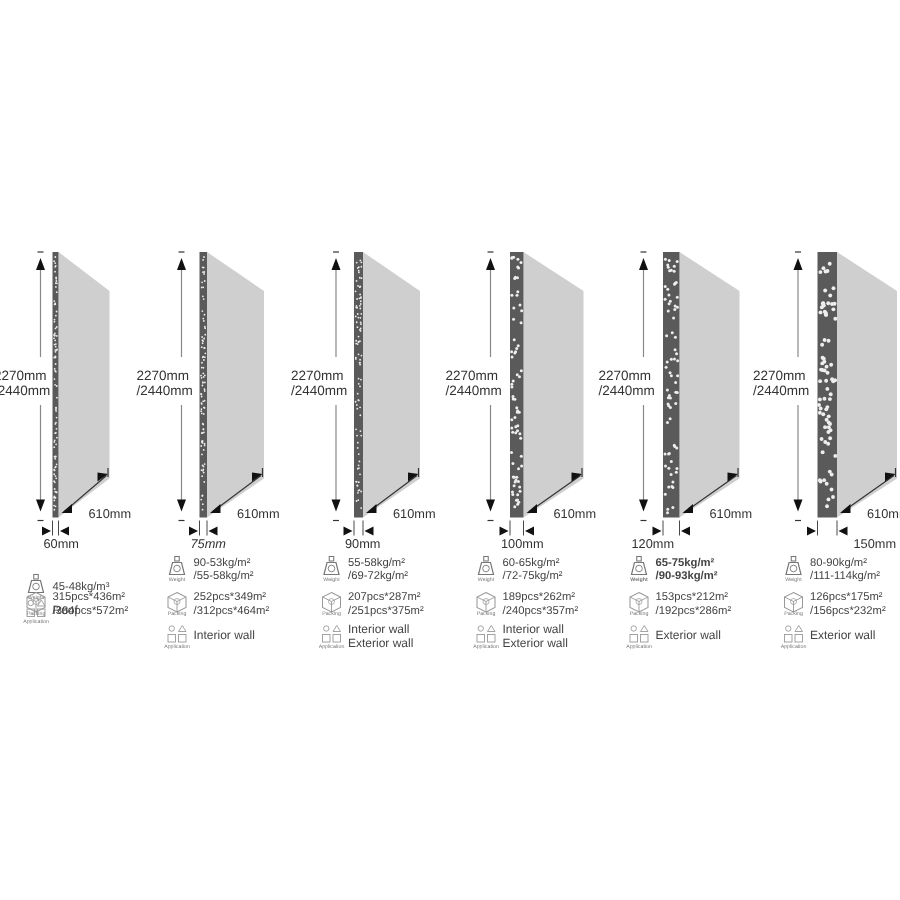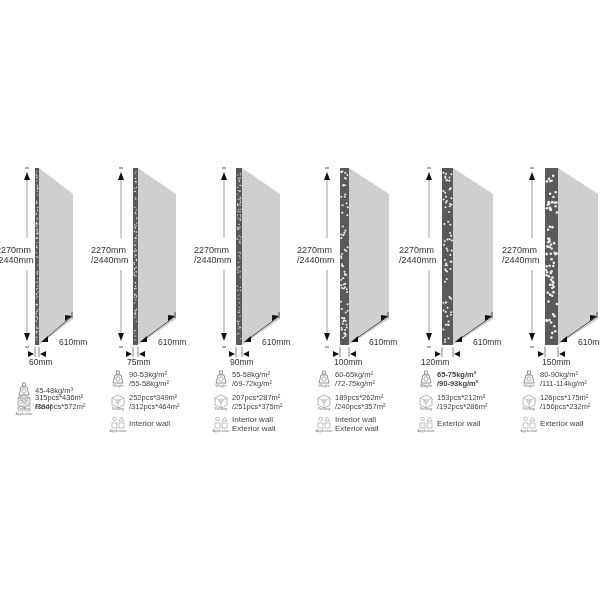--- a/index.html
+++ b/index.html
@@ -271,21 +271,21 @@
         <polygon points="140,342 147,336 147,342" fill="#111111"></polygon>
         <polygon points="175,316 168,321 168,315" fill="#111111"></polygon>
         <line x1="175" y1="312" x2="175" y2="318" stroke="#333" stroke-width="0.8"></line>
         <polygon points="126,351 132,354 126,357" fill="#111111"></polygon>
         <polygon points="145,351 139,354 145,357" fill="#111111"></polygon>
         <line x1="133" y1="347" x2="133" y2="357" stroke="#333" stroke-width="0.6"></line>
         <line x1="138" y1="347" x2="138" y2="357" stroke="#333" stroke-width="0.6"></line>
       </svg>
       <div class="dim-label h-label" style="left: 91px; top: 245px; font-size: 9px;"><span>2270mm</span><br><span>/2440mm</span></div>
       <div class="dim-label" style="left: 158px; top: 337px;">610mm</div>
-      <div class="dim-label" style="left: 127px; top: 357px;">75mm</div>
+      <div class="dim-label" style="left: 127px; top: 357px; font-style: italic;">75mm</div>
       <div class="spec" style="left: 107px; top: 370px;">
         <div class="spec-row" style="top: 0px;">
           <div class="spec-icon"><svg width="22" height="16" viewBox="0 0 22 16">
               <rect x="9.5" y="1" width="3" height="3" fill="none" stroke="#777" stroke-width="0.7"></rect>
               <path d="M6 13 L8 5 L14 5 L16 13 Z" fill="none" stroke="#777" stroke-width="0.8"></path>
               <circle cx="11" cy="9" r="2.2" fill="none" stroke="#777" stroke-width="0.6"></circle>
             </svg><div class="spec-icon-cap">Weight</div></div>
           <div class="spec-text">
             <div>90-53kg/m²</div>
             <div>/55-58kg/m²</div>
@@ -810,21 +810,21 @@
         <polygon points="560,342 567,336 567,342" fill="#111111"></polygon>
         <polygon points="597,316 590,321 590,315" fill="#111111"></polygon>
         <line x1="597" y1="312" x2="597" y2="318" stroke="#333" stroke-width="0.8"></line>
         <polygon points="538,351 544,354 538,357" fill="#111111"></polygon>
         <polygon points="565,351 559,354 565,357" fill="#111111"></polygon>
         <line x1="545" y1="347" x2="545" y2="357" stroke="#333" stroke-width="0.6"></line>
         <line x1="558" y1="347" x2="558" y2="357" stroke="#333" stroke-width="0.6"></line>
       </svg>
       <div class="dim-label h-label" style="left: 502px; top: 245px; font-size: 9px;"><span>2270mm</span><br><span>/2440mm</span></div>
       <div class="dim-label" style="left: 578px; top: 337px;">610mm</div>
-      <div class="dim-label" style="left: 542px; top: 357px;">150mm</div>
+      <div class="dim-label" style="left: 569px; top: 357px;">150mm</div>
       <div class="spec" style="left: 518px; top: 370px;">
         <div class="spec-row" style="top: 0px;">
           <div class="spec-icon"><svg width="22" height="16" viewBox="0 0 22 16">
               <rect x="9.5" y="1" width="3" height="3" fill="none" stroke="#777" stroke-width="0.7"></rect>
               <path d="M6 13 L8 5 L14 5 L16 13 Z" fill="none" stroke="#777" stroke-width="0.8"></path>
               <circle cx="11" cy="9" r="2.2" fill="none" stroke="#777" stroke-width="0.6"></circle>
             </svg><div class="spec-icon-cap">Weight</div></div>
           <div class="spec-text">
             <div>80-90kg/m²</div>
             <div>/111-114kg/m²</div>

